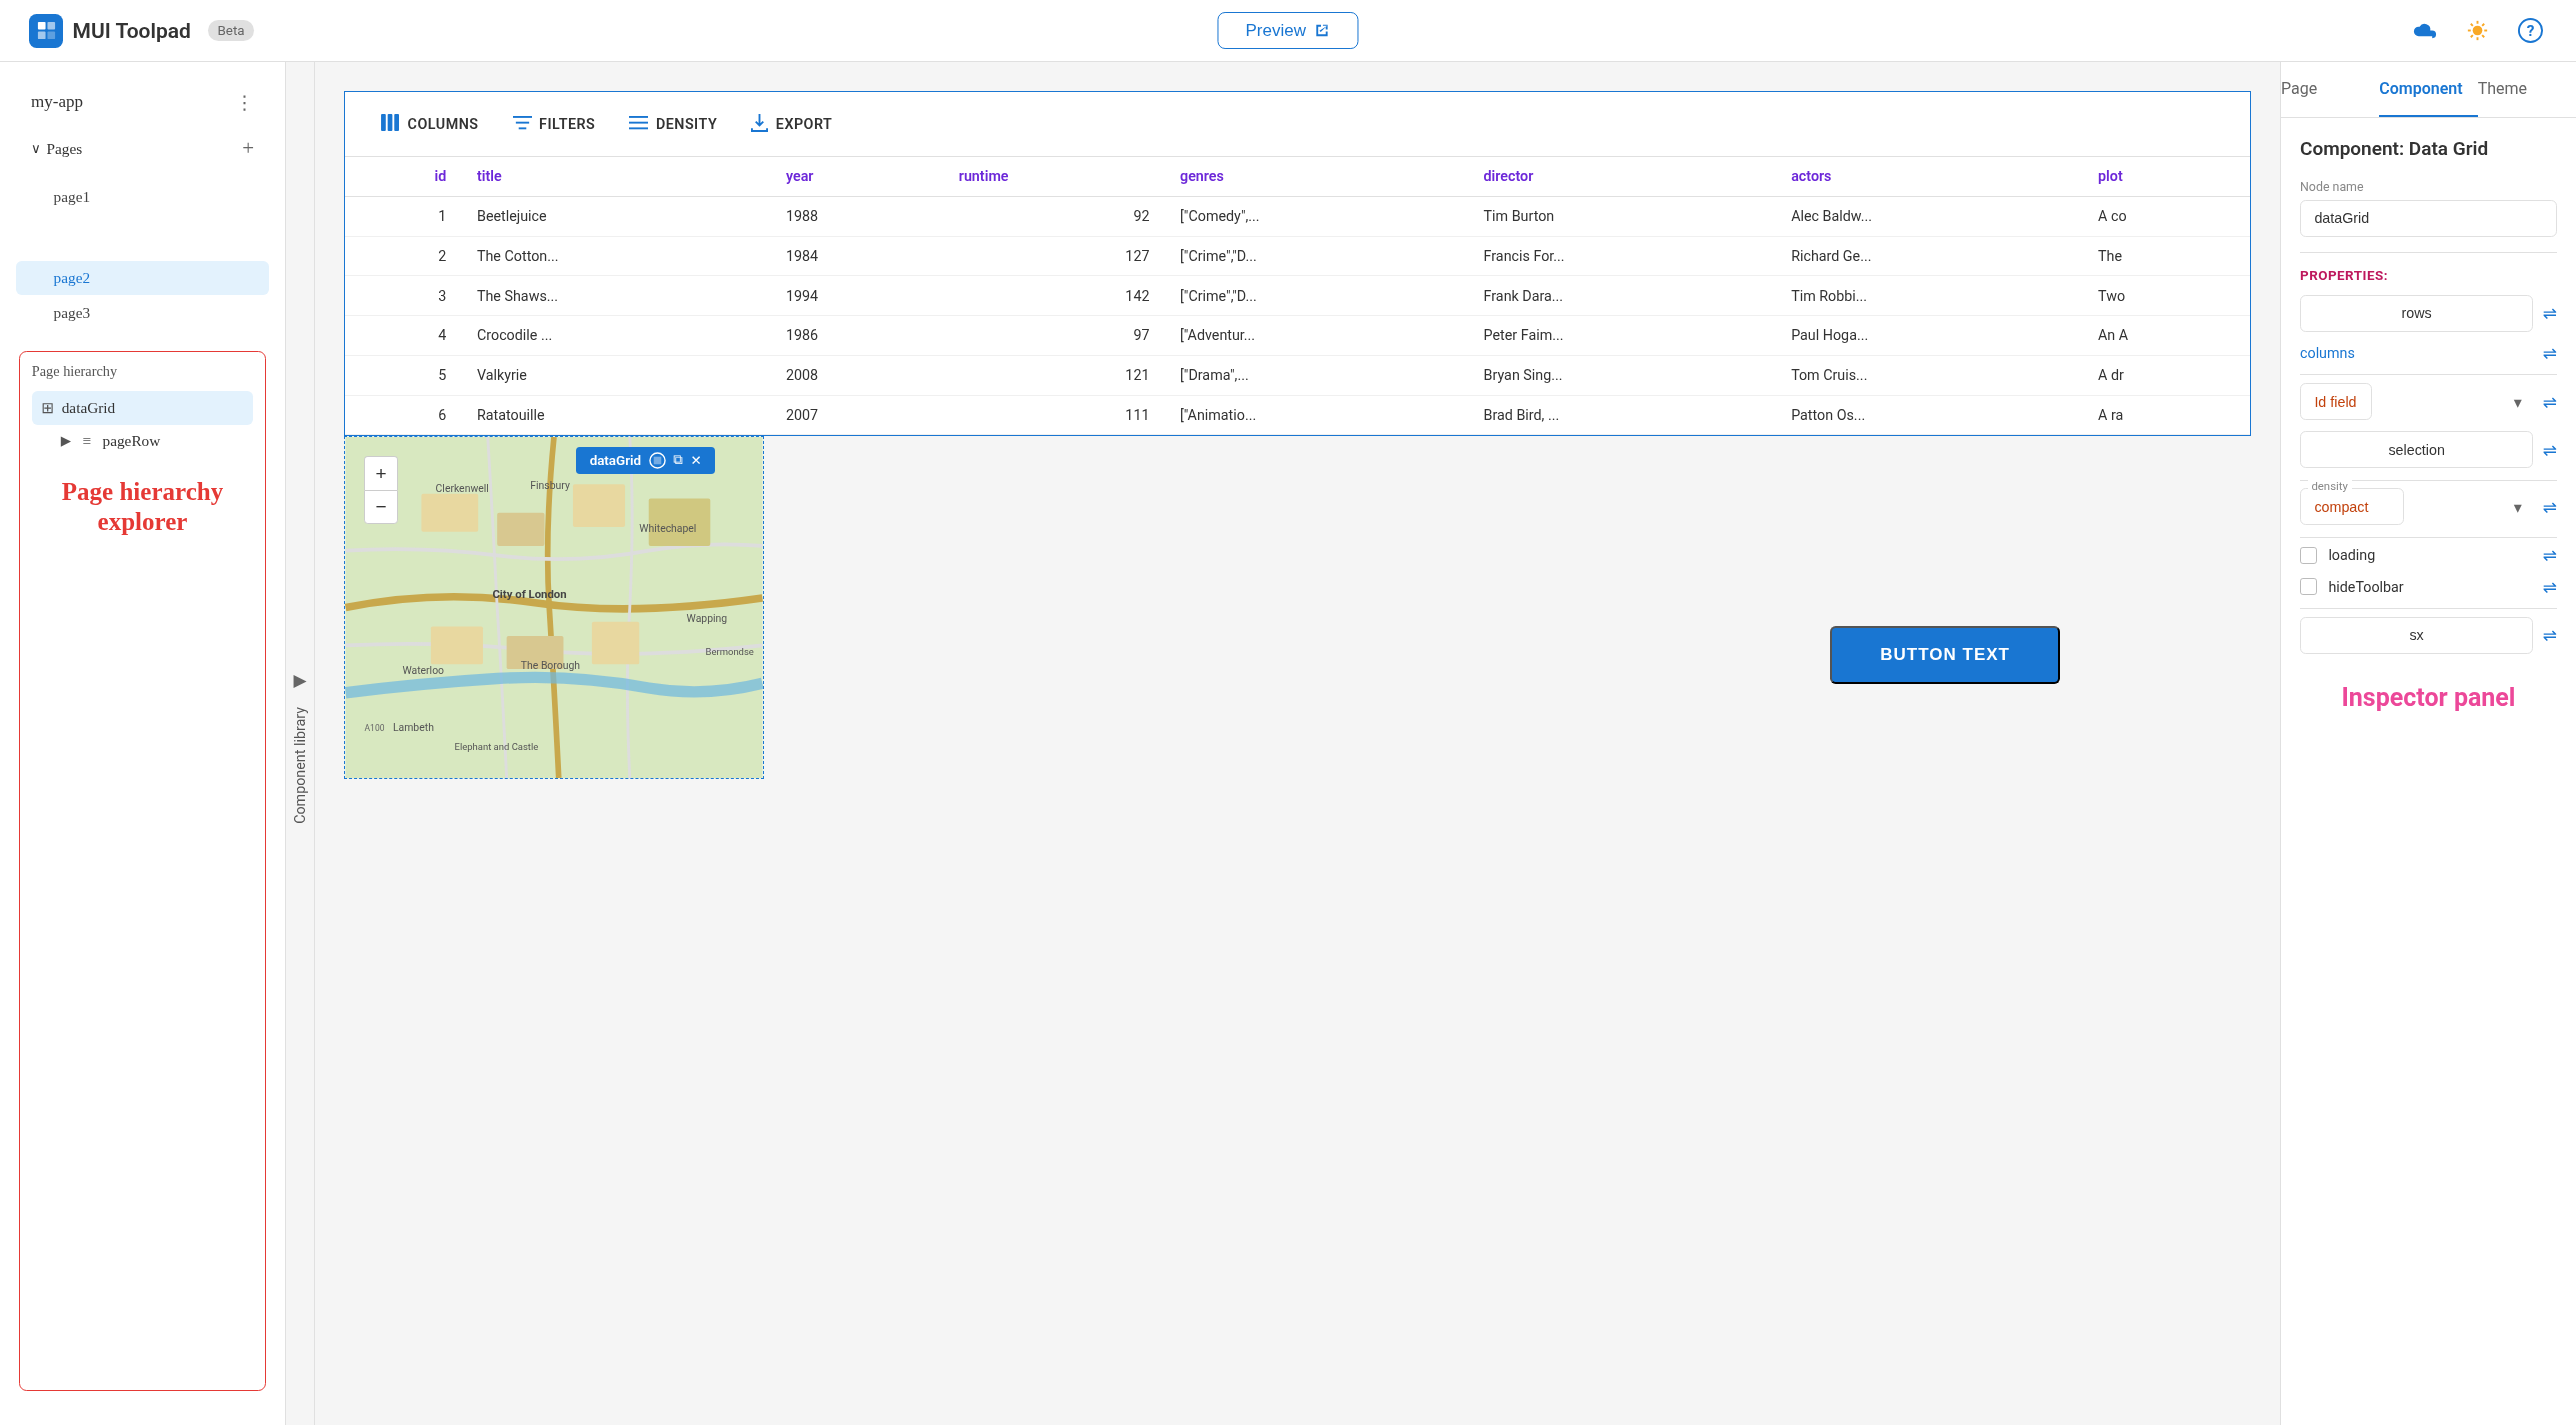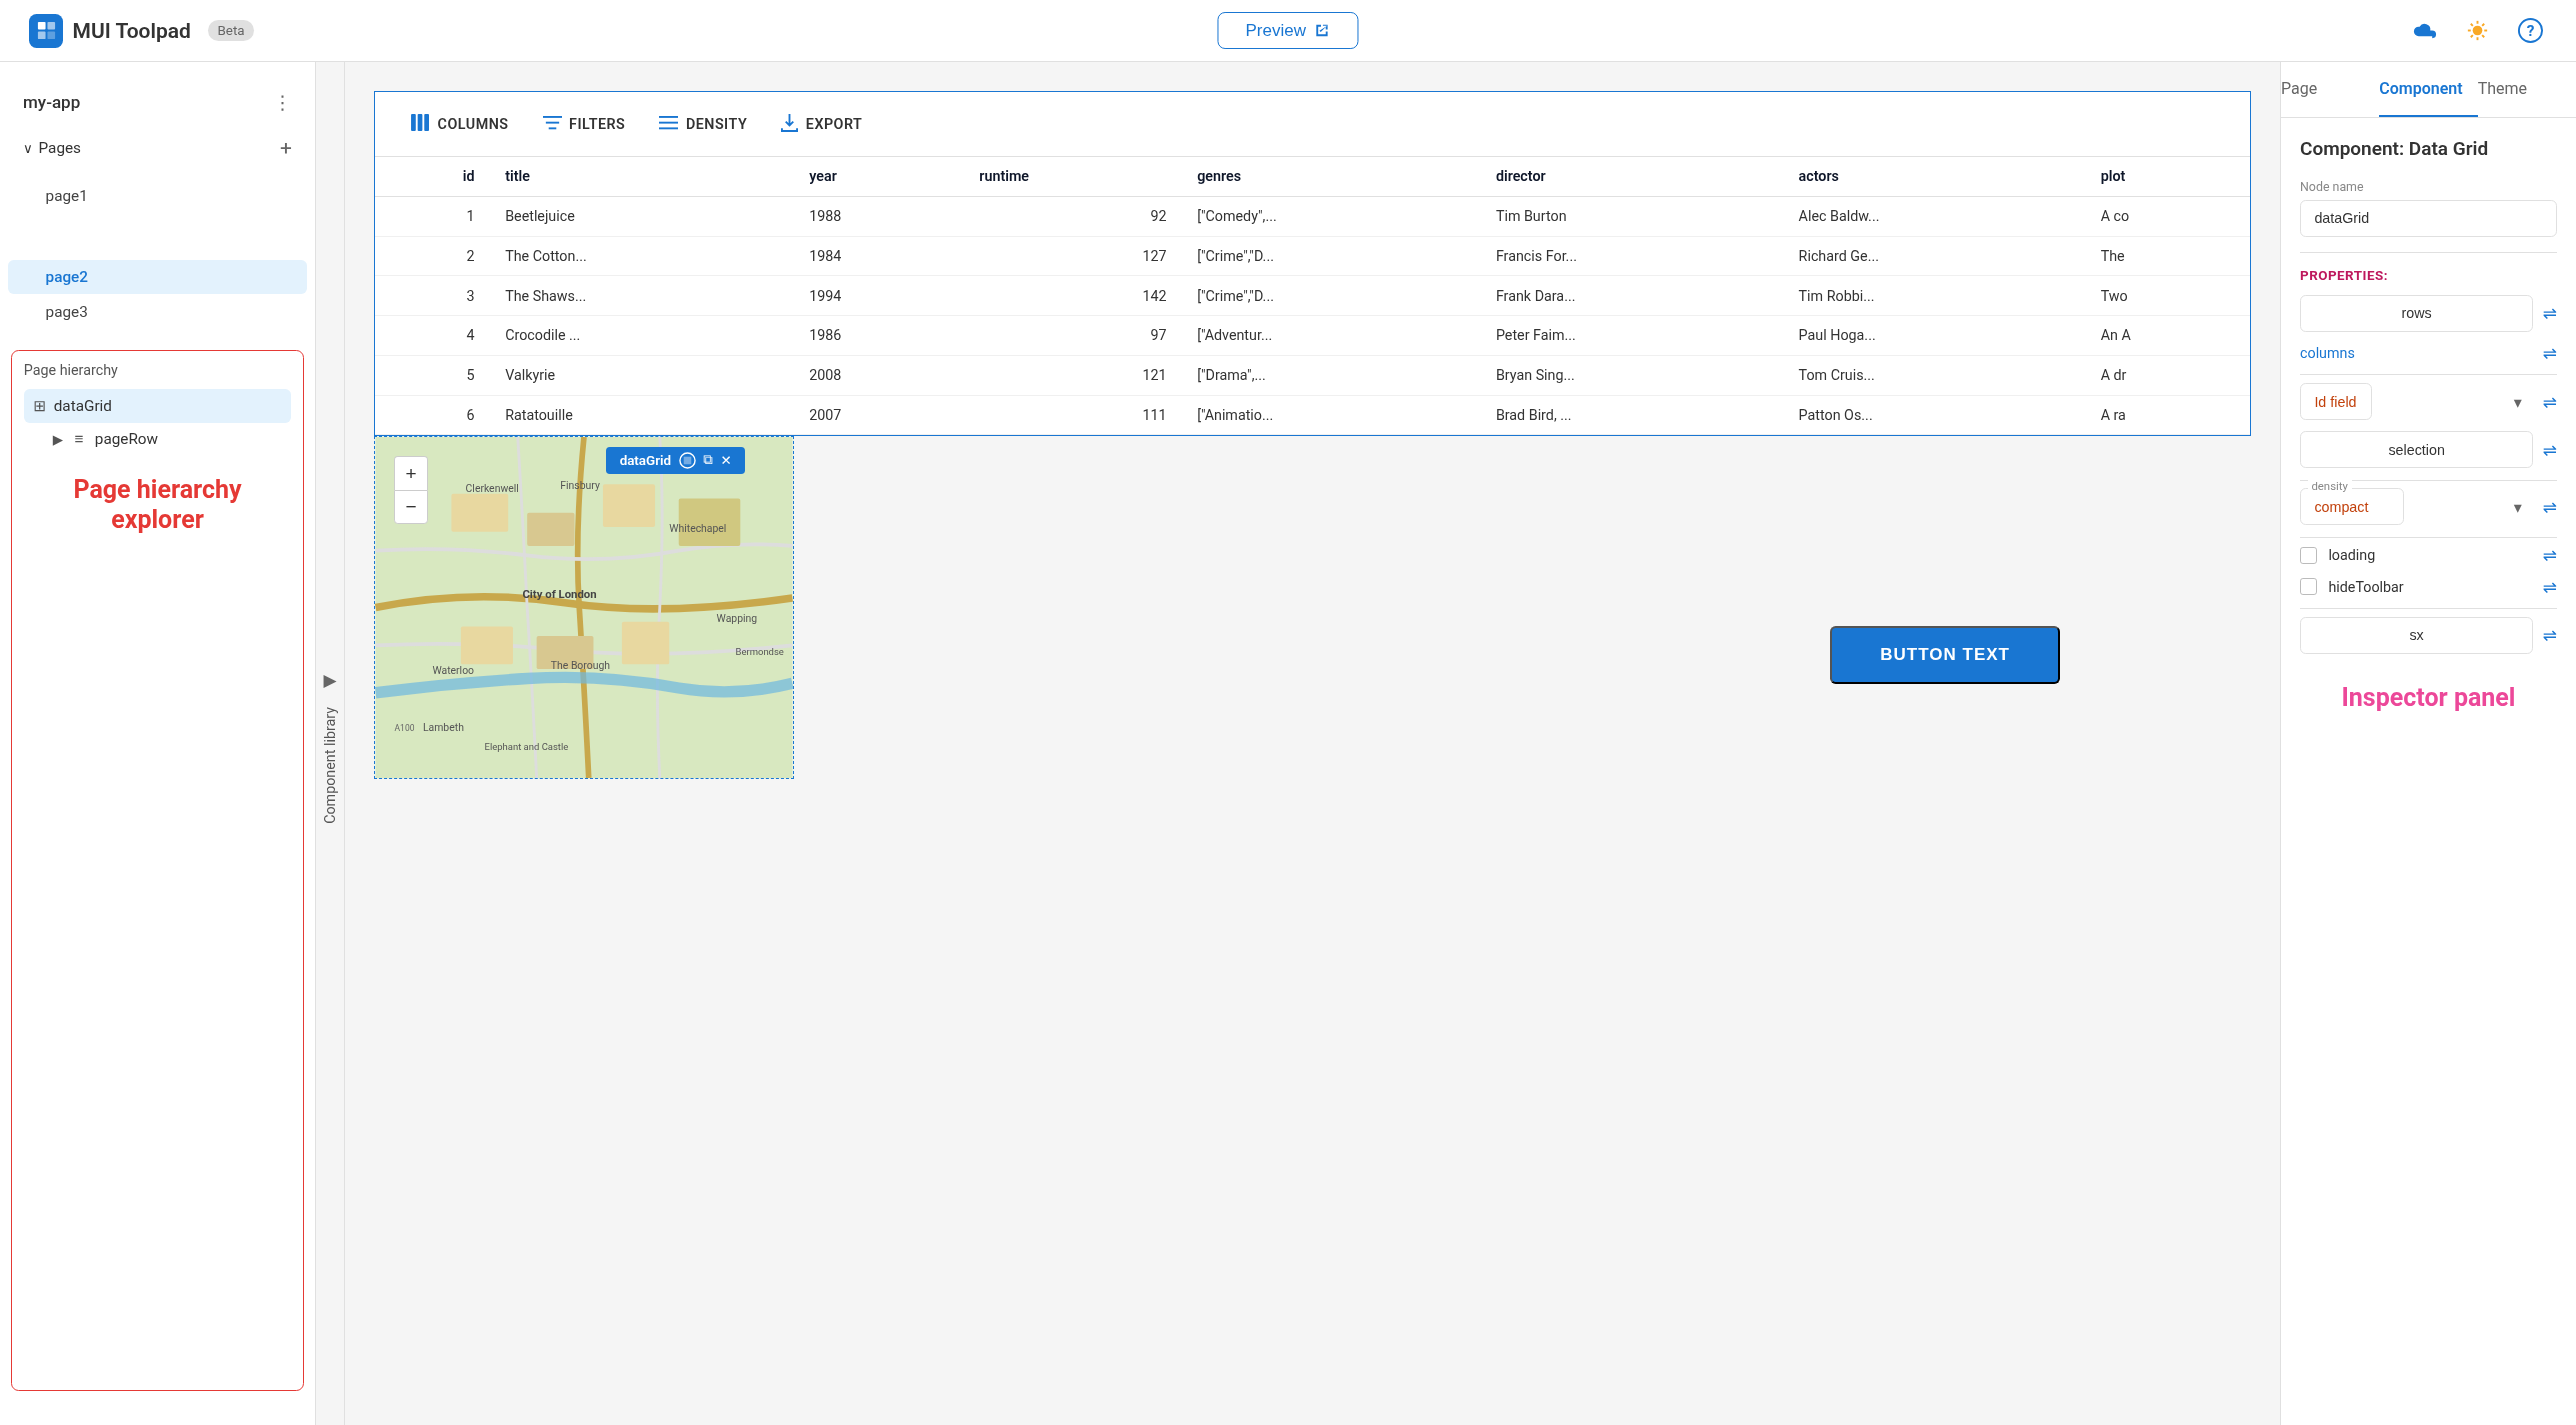--- a/index.html
+++ b/index.html
@@ -13,21 +13,21 @@
     .topbar-badge { background: #e0e0e0; color: #666; font-size: 13.4px; padding: 2.9px 9.5px; border-radius: 11.4px; margin-left: 7.6px; }
     .topbar-center { position: absolute; left: 50%; transform: translateX(-50%); }
     .preview-btn { border: 1.9px solid #1976d2; background: white; color: #1976d2; font-size: 17px; font-weight: 500; padding: 7.6px 27px; border-radius: 7.6px; display: flex; align-items: center; gap: 7.6px; cursor: pointer; }
     .topbar-right { margin-left: auto; display: flex; align-items: center; gap: 19px; }
     .topbar-icon { width: 34px; height: 34px; border-radius: 50%; display: flex; align-items: center; justify-content: center; cursor: pointer; font-size: 19px; color: #555; }
 
     
     .main { display: flex; flex: 1; overflow: hidden; }
 
     
-    .sidebar { width: 316px; background: #fff; border-right: 1px solid #e0e0e0; display: flex; flex-direction: column; flex-shrink: 0; padding: 19px 0; }
+    .sidebar { width: 286px; background: #fff; border-right: 1px solid #e0e0e0; display: flex; flex-direction: column; flex-shrink: 0; padding: 19px 8px; font-family: Liberation Serif, serif; }
     .sidebar-app-row { display: flex; align-items: center; justify-content: space-between; padding: 9.5px 23px; }
     .sidebar-app-name { font-size: 17px; font-weight: 500; color: #333; }
     .sidebar-menu-icon { color: #666; font-size: 19px; cursor: pointer; }
     .sidebar-section { padding: 7.6px 23px; }
     .sidebar-section-header { display: flex; align-items: center; justify-content: space-between; cursor: pointer; padding: 5.7px 0; }
     .sidebar-section-title { font-size: 15.3px; color: #333; }
     .sidebar-section-add { color: #666; font-size: 21px; cursor: pointer; }
     .sidebar-pages { padding: 3.8px 0; }
     .sidebar-page-item { padding: 7.6px 38px; font-size: 15.3px; color: #444; cursor: pointer; border-radius: 5.7px; margin: 1.9px 7.6px; }
     .sidebar-page-item.active { background: #e3f2fd; color: #1976d2; font-weight: 500; margin-top: 48px; }
@@ -47,21 +47,21 @@
     .expand-arrow { font-size: 17px; color: #666; cursor: pointer; padding: 7.6px; }
 
     
     .canvas { flex: 1; padding: 29px; overflow: auto; background: #f5f5f5; }
 
     
     .datagrid-wrapper { border: 1.9px solid #1976d2; background: white; position: relative; }
     .datagrid-toolbar { display: flex; align-items: center; gap: 0; padding: 13.4px 19px; border-bottom: 1px solid #e0e0e0; }
     .toolbar-btn { display: flex; align-items: center; gap: 7.6px; padding: 7.6px 17px; font-size: 14.3px; font-weight: 600; color: #333; cursor: pointer; letter-spacing: 0.5px; }
     .data-table { width: 100%; border-collapse: collapse; }
-    .data-table th { text-align: left; padding: 11.4px 15.3px; font-size: 14.3px; font-weight: 600; color: #0f172a; border-bottom: 1px solid #e0e0e0; }
+    .data-table th { text-align: left; padding: 11.4px 15.3px; font-size: 14.3px; font-weight: 600; color: #6d28d9; border-bottom: 1px solid #e0e0e0; }
     .data-table td { padding: 11.4px 15.3px; font-size: 14.3px; color: #333; border-bottom: 1px solid #f0f0f0; }
     .total-rows { text-align: right; padding: 11.4px 19px; font-size: 14.3px; color: #555; border-top: 1px solid #e0e0e0; }
 
     
     .map-section { position: relative; border: 1.9px dashed #1976d2; background: #e8f4e8; overflow: hidden; }
     .map-controls { position: absolute; top: 19px; left: 19px; z-index: 10; display: flex; flex-direction: column; gap: 0; }
     .map-ctrl-btn { width: 34px; height: 34px; background: white; border: 1px solid #ccc; display: flex; align-items: center; justify-content: center; font-size: 19px; cursor: pointer; color: #333; }
     .map-ctrl-btn:first-child { border-radius: 3.8px 3.8px 0 0; border-bottom: none; }
     .map-ctrl-btn:last-child { border-radius: 0 0 3.8px 3.8px; }
 

